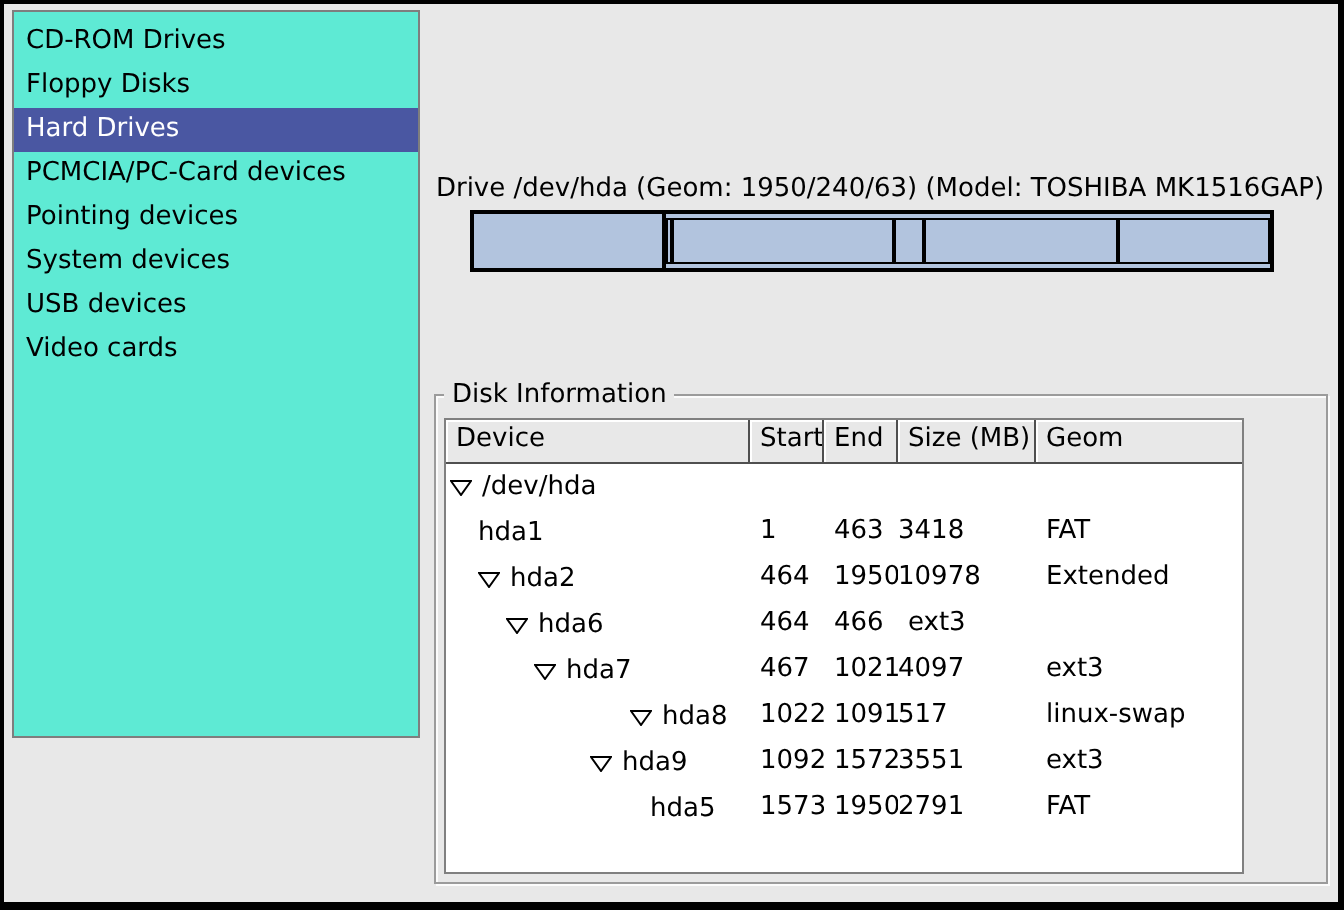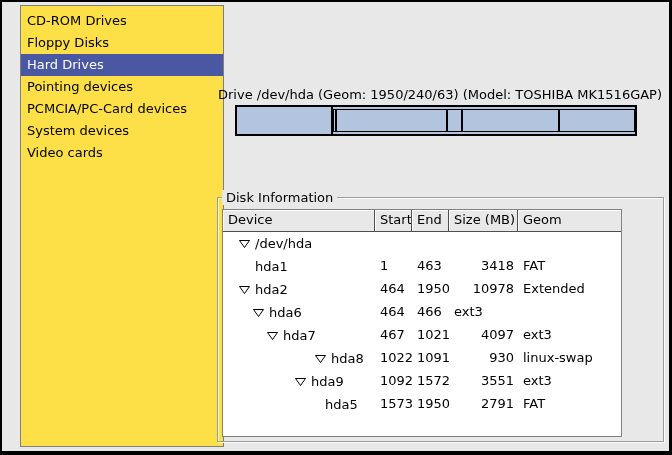--- a/index.html
+++ b/index.html
@@ -8,22 +8,22 @@
 
   .window {
     position: relative; width: 672px; height: 455px;
     background: var(--bg, #e8e8e8);
     border: solid #000; border-width: 2px 3px 4px 2px;
     overflow: hidden;
   }
 
   
   .sidebar {
-    position: absolute; left: 18px; top: 3px; width: 204px; height: 442px;
-    background: #fde047; border: 1px solid #7e7e7e; padding-top: 4px;
+    position: absolute; left: 4px; top: 3px; width: 204px; height: 364px;
+    background: #5eead4; border: 1px solid #7e7e7e; padding-top: 4px;
     overflow: hidden;
   }
   .sb-item { height: 22px; line-height: 21px; padding-left: 6px; white-space: nowrap; cursor: default; }
   .sb-item.selected { background: var(--sel, #4a57a2); color: #fff; }
 
   
   .drive-title {
     position: absolute; left: 213px; top: 85px; width: 450px;
     text-align: center; white-space: nowrap;
   }
@@ -63,44 +63,45 @@
     box-shadow: inset 1px 1px 0 #fff;
     padding-left: 5px; line-height: 20px; white-space: nowrap; overflow: hidden;
     cursor: default;
   }
   .th:last-child { border-right: none; }
   .tbody { flex: 1; }
   .trow { display: flex; height: 23px; line-height: 22px; white-space: nowrap; }
   .cell { overflow: hidden; flex-shrink: 0; }
   .c-device { display: flex; align-items: center; }
   .c-start, .c-end { padding-left: 5px; }
-  .c-size { text-align: right; padding-right: 4px; }
+  .c-size { text-align: left; padding-right: 4px; }
   .c-type { padding-left: 5px; flex: 1; }
   .expander { flex: 0 0 11px; height: 8px; margin-right: 5px; cursor: default; }
   .no-expander { display: inline-block; width: 16px; flex: 0 0 16px; }
 
   
   .w-device { width: 152px; flex: 0 0 152px; }
   .w-start  { width: 37px;  flex: 0 0 37px; }
   .w-end    { width: 37px;  flex: 0 0 37px; }
   .w-size   { width: 69px;  flex: 0 0 69px; }
   .w-type   { flex: 1; }
 </style>
 </head>
 <body>
 
 <div class="window">
 
   <div class="sidebar">
       <div class="sb-item">CD-ROM Drives</div>
       <div class="sb-item">Floppy Disks</div>
       <div class="sb-item selected">Hard Drives</div>
+      <div class="sb-item">PCMCIA/PC-Card devices</div>
       <div class="sb-item">Pointing devices</div>
-      <div class="sb-item">PCMCIA/PC-Card devices</div>
       <div class="sb-item">System devices</div>
+      <div class="sb-item">USB devices</div>
       <div class="sb-item">Video cards</div>
     </div>
 
   <div class="drive-title">Drive /dev/hda (Geom: 1950/240/63) (Model: TOSHIBA MK1516GAP)</div>
 
   <div class="pbar">
       <div class="pseg primary" style="flex-grow: 463;"></div>
       <div class="pext" style="flex-grow: 1487;">
         <div class="plog" style="flex-grow: 3;"></div>
         <div class="plog" style="flex-grow: 555;"></div>
@@ -117,33 +118,33 @@
   <div class="disk-table">
     <div class="thead">
         <div class="th w-device">Device</div>
         <div class="th w-start">Start</div>
         <div class="th w-end">End</div>
         <div class="th w-size">Size (MB)</div>
         <div class="th w-type">Geom</div>
       </div>
     <div class="tbody">
         <div class="trow">
-          <div class="cell c-device w-device" style="padding-left: 16px;">
+          <div class="cell c-device w-device" style="padding-left: 2px;">
             <svg class="expander" width="11" height="8" viewBox="0 0 11 8">
               <path d="M0.5,0.5 L10.5,0.5 L5.5,7.5 Z" fill="#ffffff" stroke="#000000"></path>
             </svg>
             <span>/dev/hda</span>
           </div>
           <div class="cell c-start w-start"></div>
           <div class="cell c-end w-end"></div>
           <div class="cell c-size w-size"></div>
           <div class="cell c-type w-type"></div>
         </div>
         <div class="trow">
-          <div class="cell c-device w-device" style="padding-left: 16px;">
+          <div class="cell c-device w-device" style="">
             <span class="no-expander"></span>
             <span>hda1</span>
           </div>
           <div class="cell c-start w-start">1</div>
           <div class="cell c-end w-end">463</div>
           <div class="cell c-size w-size">3418</div>
           <div class="cell c-type w-type">FAT</div>
         </div>
         <div class="trow">
           <div class="cell c-device w-device" style="padding-left: 16px;">
@@ -182,21 +183,21 @@
         </div>
         <div class="trow">
           <div class="cell c-device w-device" style="padding-left: 92px;">
             <svg class="expander" width="11" height="8" viewBox="0 0 11 8">
               <path d="M0.5,0.5 L10.5,0.5 L5.5,7.5 Z" fill="#ffffff" stroke="#000000"></path>
             </svg>
             <span>hda8</span>
           </div>
           <div class="cell c-start w-start">1022</div>
           <div class="cell c-end w-end">1091</div>
-          <div class="cell c-size w-size">930</div>
+          <div class="cell c-size w-size">517</div>
           <div class="cell c-type w-type">linux-swap</div>
         </div>
         <div class="trow">
           <div class="cell c-device w-device" style="padding-left: 72px;">
             <svg class="expander" width="11" height="8" viewBox="0 0 11 8">
               <path d="M0.5,0.5 L10.5,0.5 L5.5,7.5 Z" fill="#ffffff" stroke="#000000"></path>
             </svg>
             <span>hda9</span>
           </div>
           <div class="cell c-start w-start">1092</div>

